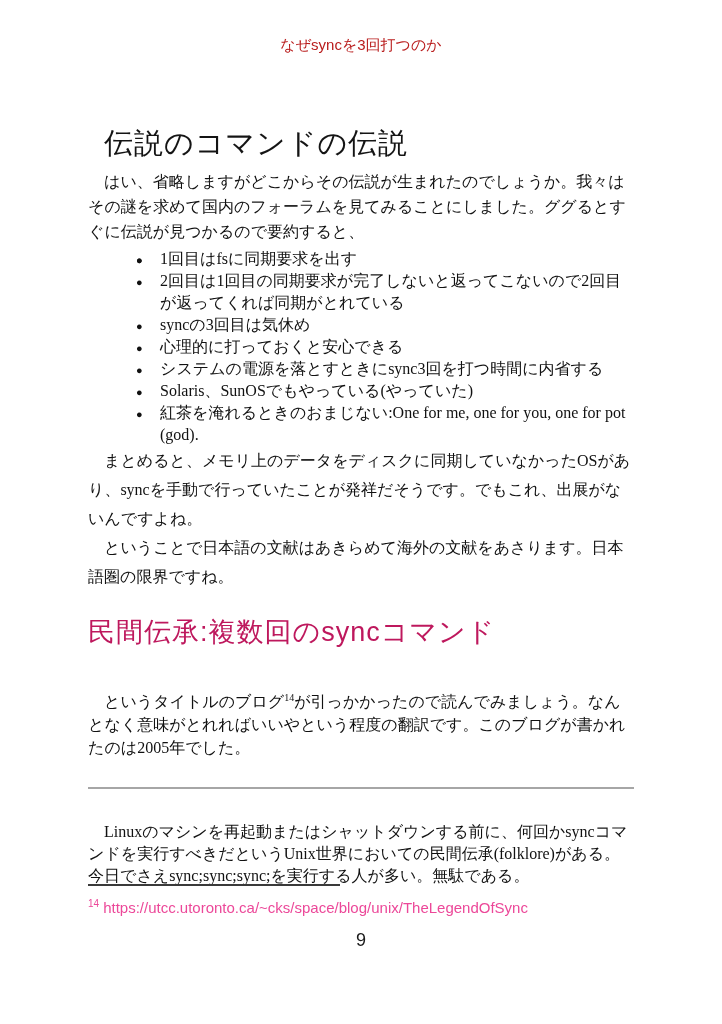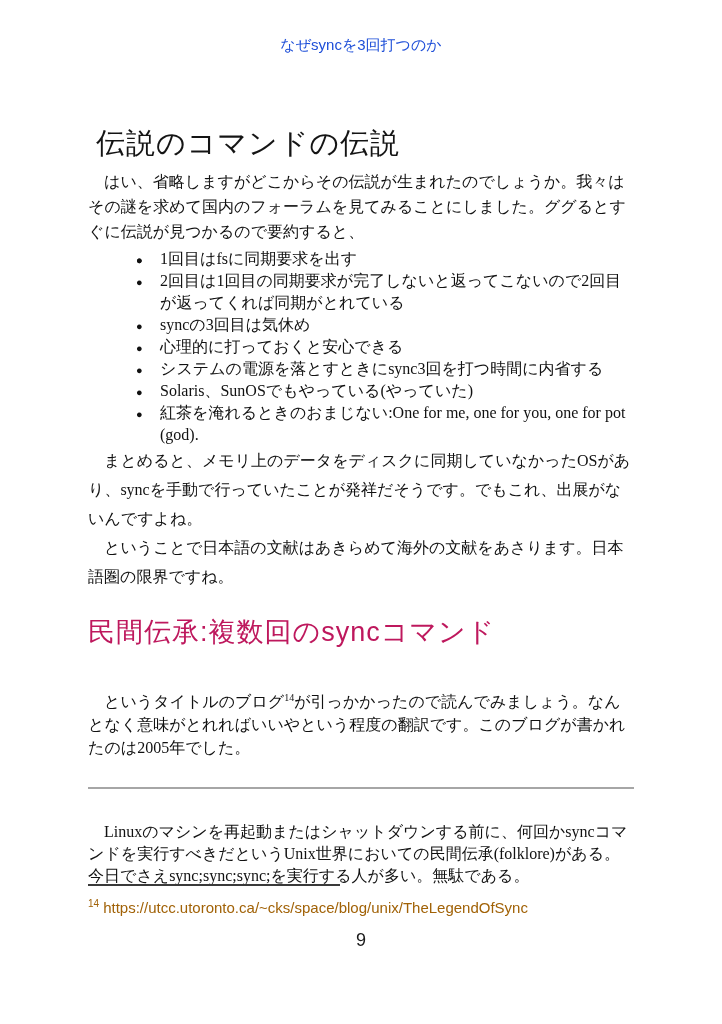--- a/index.html
+++ b/index.html
@@ -13,30 +13,30 @@
     font-family: "Liberation Serif", "DejaVu Serif", serif;
   }
   .running-header {
     position: absolute;
     top: 36px;
     left: 0;
     width: 100%;
     text-align: center;
     font-family: "Liberation Sans", "DejaVu Sans", sans-serif;
     font-size: 15px;
-    color: #1d4ed8;
+    color: #b91c1c;
   }
   .content {
     position: absolute;
     top: 0;
     left: 88px;
     right: 88px;
   }
   h1.sec-heading {
-    margin: 125px 0 0 8px;
+    margin: 125px 0 0 16px;
     font-family: "Liberation Sans", "DejaVu Sans", sans-serif;
     font-weight: 500;
     font-size: 29px;
     line-height: 36px;
     color: #141414;
     letter-spacing: 1px;
   }
   h2.sec-heading {
     margin: 24px 0 0 0;
     font-family: "Liberation Sans", "DejaVu Sans", sans-serif;
@@ -89,21 +89,21 @@
   }
   .footnote-rule {
     width: 252px;
     border: none;
     border-top: 2px solid #3a3a3a;
     margin: 0 0 8px 0;
   }
   .footnote-text {
     font-size: 15px;
     line-height: 20px;
-    color: #a16207;
+    color: #ec4899;
   }
   .footnote-text sup { font-size: 10px; margin-right: 4px; }
   .page-number {
     position: absolute;
     top: 930px;
     left: 0;
     width: 100%;
     text-align: center;
     font-family: "Liberation Sans", "DejaVu Sans", sans-serif;
     font-size: 18px;

